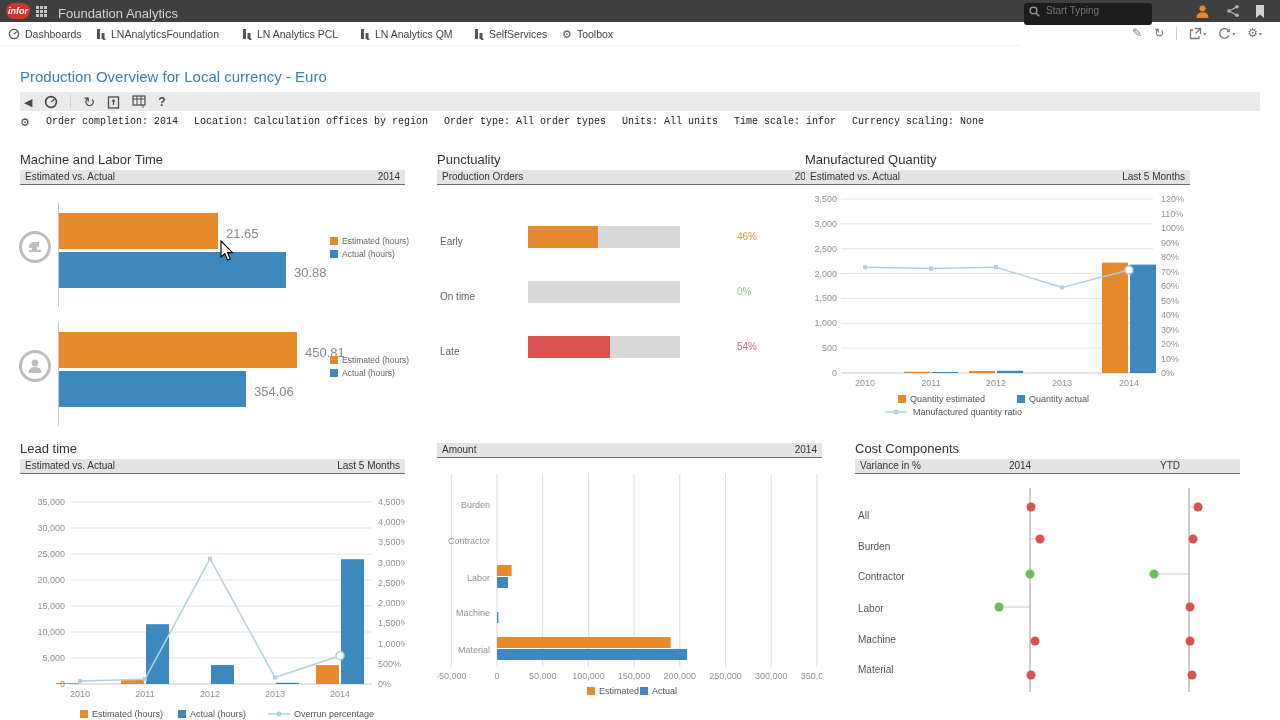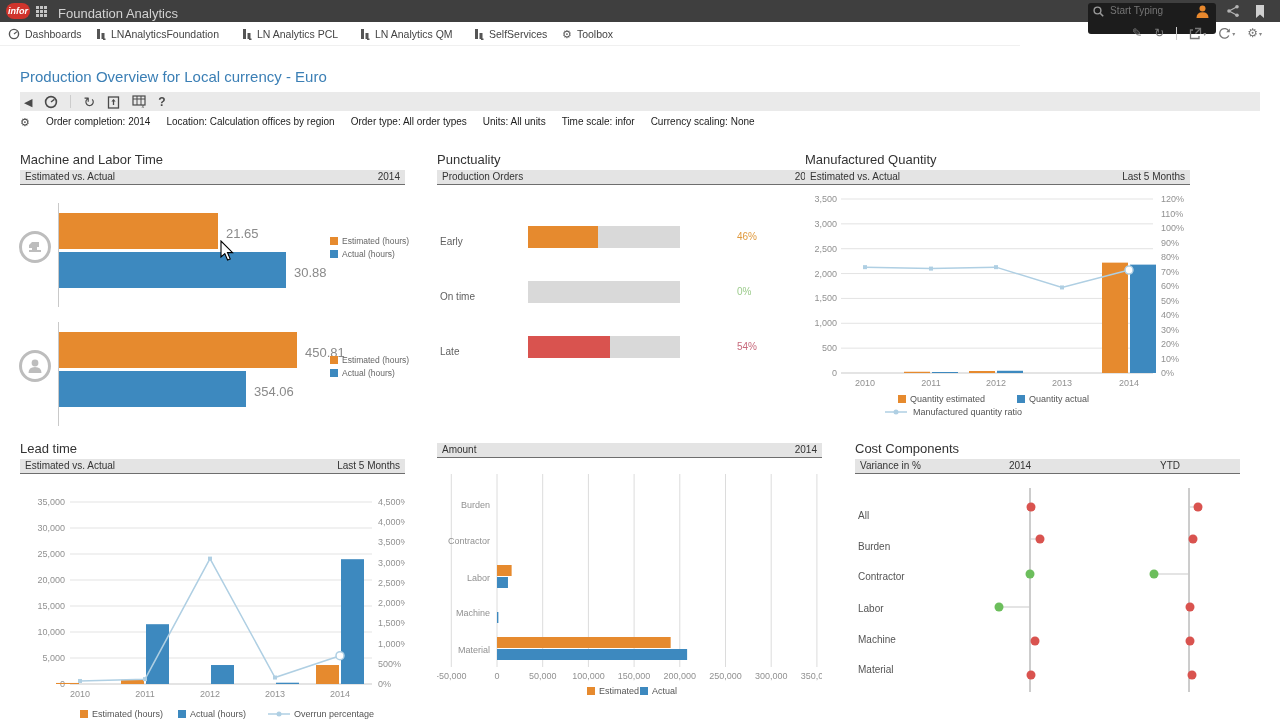--- a/index.html
+++ b/index.html
@@ -8,42 +8,42 @@
   #app { position:relative; width:1280px; height:720px; background:#fff; overflow:hidden; }
 
   
   #navbar { position:absolute; left:0; top:0; width:1280px; height:22px; background:#3F3F3F; }
   .logo { position:absolute; left:6px; top:3px; width:24px; height:16px; background:#D0342C; border-radius:8px;
           color:#fff; font-size:9px; font-weight:bold; font-style:italic; text-align:center; line-height:16px; }
   .waffle { position:absolute; left:36px; top:6px; width:11px; height:11px; display:grid;
             grid-template-columns:repeat(3,3px); grid-template-rows:repeat(3,3px); gap:1px; }
   .waffle span { width:2.5px; height:2.5px; background:#c4c4c4; }
   .apptitle { position:absolute; left:58px; top:6px; font-size:13px; color:#d2d2d2; }
-  .search { position:absolute; left:1088px; top:3px; width:128px; height:31px; background:#1C1C1C; border-radius:3px; }
+  .search { position:absolute; left:1024px; top:3px; width:128px; height:22px; background:#1C1C1C; border-radius:3px; }
   .search svg { position:absolute; left:5px; top:3px; }
   .search input { position:absolute; left:22px; top:1px; width:100px; height:13px; background:transparent; border:none;
                   color:#9a9a9a; font-size:10px; font-family:"Liberation Sans", sans-serif; outline:none; }
   .nav-ic { position:absolute; top:4px; }
 
   
   #menubar { position:absolute; left:0; top:22px; width:1020px; height:24px; background:#fff; border-bottom:1px solid #f0f0f0; }
   .menu-item { position:absolute; top:0; height:24px; display:flex; align-items:center; gap:5px; cursor:default; }
   .menu-item span.lbl { font-size:10.5px; color:#444; }
   #toprow-controls { position:absolute; top:26px; right:18px; display:flex; align-items:center; gap:12px; }
   .ctl { font-size:12px; color:#777; line-height:14px; }
   .caret { font-size:6px; color:#888; margin-left:1px; }
   .vdiv { width:1px; height:13px; background:#ccc; }
 
   
   #pagetitle { position:absolute; left:20px; top:68px; font-size:15px; color:#3B7FB5; }
   #toolbar { position:absolute; left:20px; top:92px; width:1240px; height:19px; background:#EAEAEA; display:flex; align-items:center; gap:12px; padding-left:4px; }
   .tb { font-size:12px; color:#4a4a4a; line-height:14px; }
   .tb.q { font-weight:bold; font-size:12px; }
   #filterbar { position:absolute; left:20px; top:114px; height:16px; display:flex; align-items:center; gap:16px; }
-  .filter-item { font-size:10px; color:#222; line-height:16px; }
+  .filter-item { font-size:10px; color:#222; line-height:16px;font-family:Liberation Mono, monospace; }
 
   
   .panel { position:absolute; width:385px; }
   #p1 { left:20px; top:152px; } #p2 { left:437px; top:152px; } #p3 { left:805px; top:152px; }
   #p4 { left:20px; top:441px; } #p5 { left:437px; top:441px; } #p6 { left:855px; top:441px; }
   .panel-title { font-size:13px; color:#333; height:16px; }
   .panel-sub { position:relative; margin-top:2px; height:15px; background:#E4E4E4; border-bottom:1px solid #6e6e6e;
                font-size:10px; color:#333; line-height:14px; padding:0 5px; display:flex; justify-content:space-between; }
   .panel-body { position:relative; width:385px; height:245px; }
   #p6 .col-h { position:absolute; top:0; text-align:center; }

